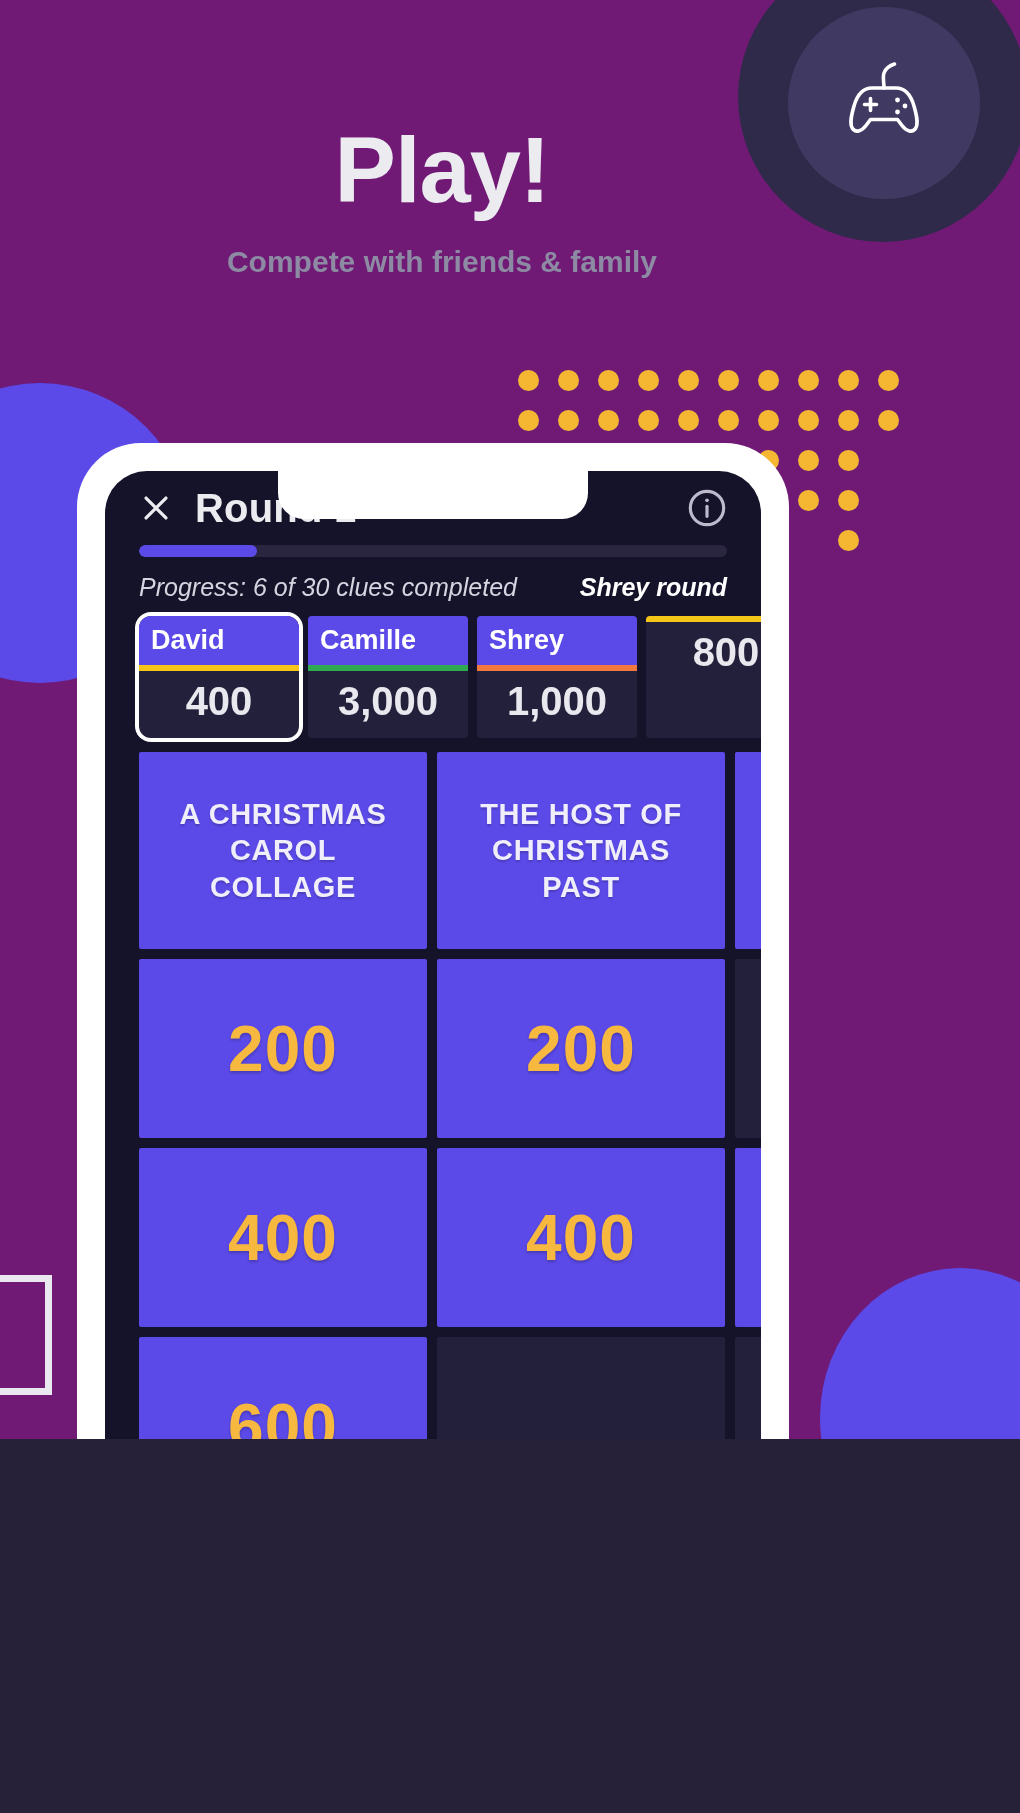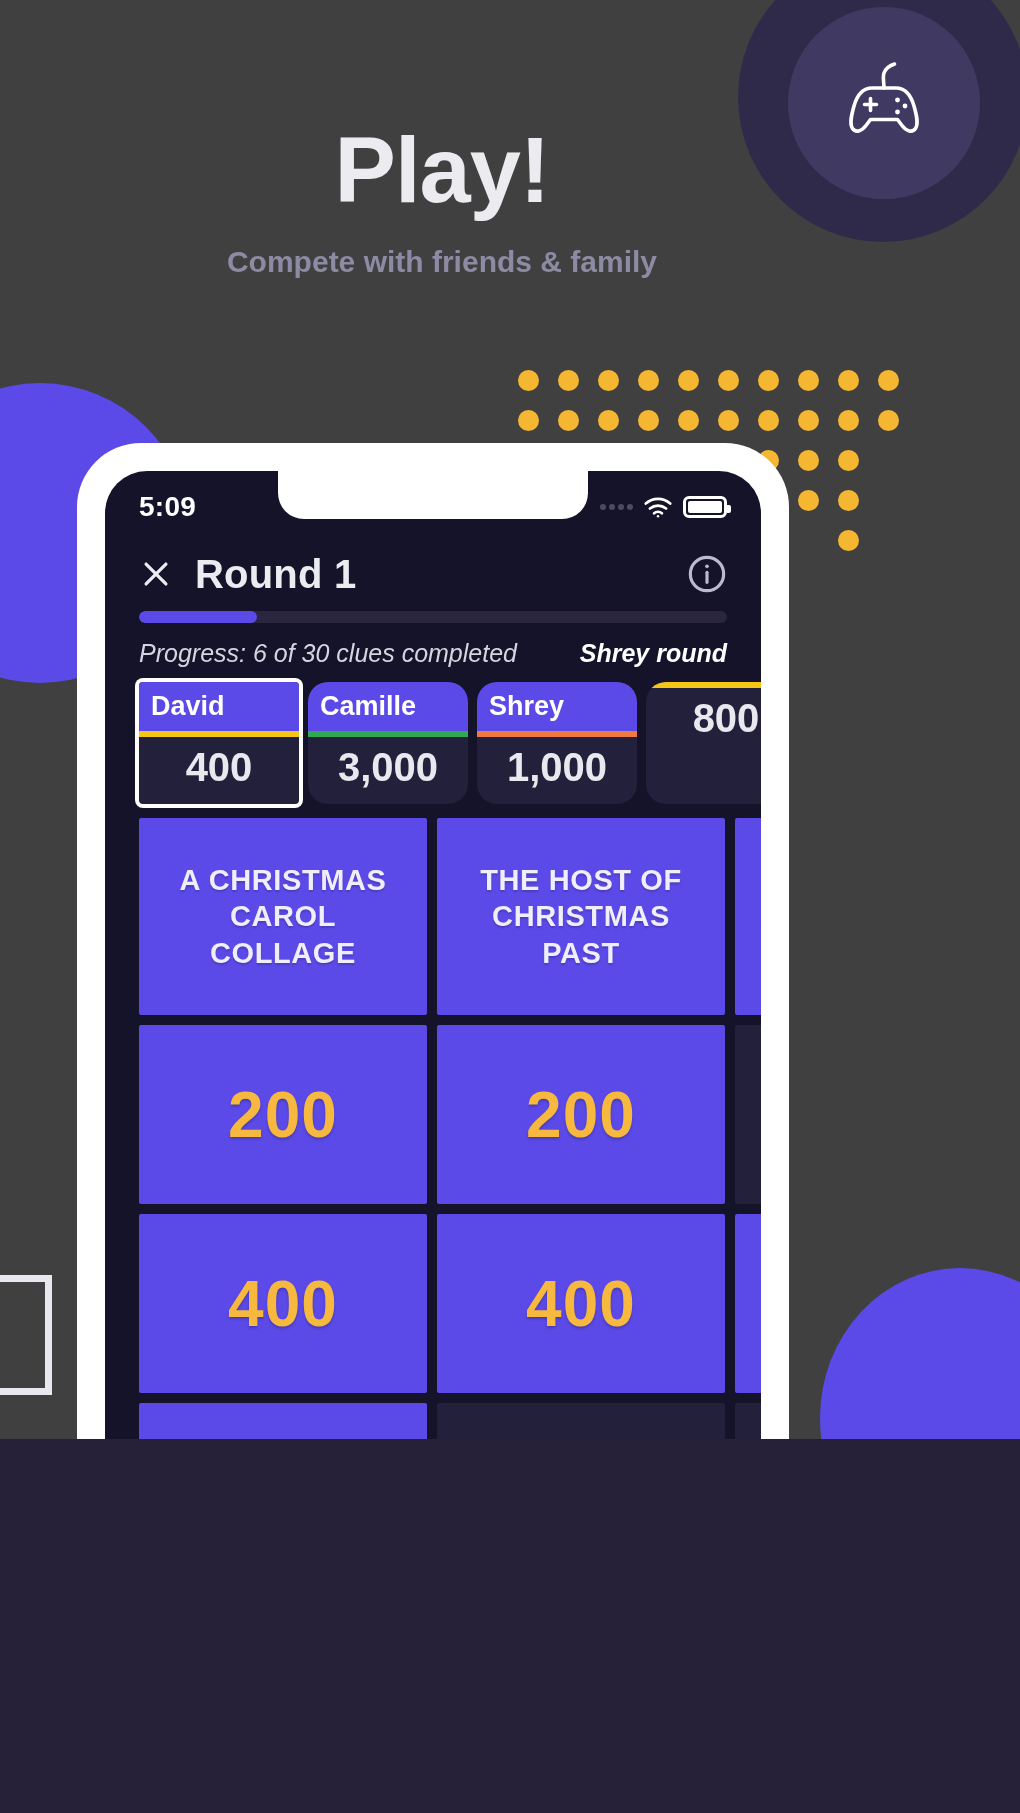--- a/index.html
+++ b/index.html
@@ -5,21 +5,21 @@
   * { margin:0; padding:0; box-sizing:border-box; }
   html, body {
     width:1020px; height:1813px;
     background:#262139;
     font-family:"Liberation Sans", sans-serif;
     overflow:hidden;
   }
   #root {
     position:relative;
     width:1020px; height:1439px;
-    background:#404040;
+    background:#701a75;
     overflow:hidden;
   }
 
   
   .bg-circle-outer {
     position:absolute;
     width:290px; height:290px;
     border-radius:50%;
     background:#302a4a;
     right:-8px; top:-48px;
@@ -184,26 +184,26 @@
 
   
   .players {
     display:flex; gap:9px;
     padding:14px 0 0 34px;
     margin-right:-34px;
   }
   .player {
     width:160px; flex:none;
     background:#22203a;
-    border-radius:20px;
+    border-radius:4px;
     overflow:hidden;
   }
   .player.active {
     box-shadow:0 0 0 4px #ffffff;
-    border-radius:4px;
+    border-radius:12px;
   }
   .player-name {
     background:#5b4ae8;
     color:#ffffff;
     font-size:27px; font-weight:bold;
     padding:9px 0 9px 12px;
     white-space:nowrap;
     overflow:hidden;
   }
   .player-accent { height:6px; width:100%; }
@@ -299,40 +299,20 @@
       <span class="dot" style="left: 320px; top: 160px;"></span>
     </div>
 
   <div class="hero-title">Play!</div>
   <div class="hero-sub">Compete with friends &amp; family</div>
 
   <div class="phone">
     <div class="phone-screen">
       <div class="notch"></div>
 
-      <div class="statusbar">
-        <div class="status-time">5:09</div>
-        <div class="status-right">
-          <span class="sig-dots">
-              <i></i>
-              <i></i>
-              <i></i>
-              <i></i>
-            </span>
-          <svg class="wifi-ico" viewBox="0 0 24 18" fill="none" stroke="#ffffff" stroke-width="2.2" stroke-linecap="round">
-            <path d="M2 6.2C5 3.6 8.4 2.3 12 2.3s7 1.3 10 3.9"></path>
-            <path d="M5.4 10.2C7.4 8.6 9.6 7.8 12 7.8s4.6.8 6.6 2.4"></path>
-            <path d="M8.8 14.2c1-.9 2-1.3 3.2-1.3s2.2.4 3.2 1.3"></path>
-            <circle cx="12" cy="16.6" r="1" fill="#ffffff" stroke="none"></circle>
-          </svg>
-          <span class="battery">
-              <i></i>
-            </span>
-        </div>
-      </div>
 
       <div class="navbar">
         <svg class="close-ico" viewBox="0 0 24 24" fill="none" stroke="#ececf0" stroke-width="2.3" stroke-linecap="round">
           <path d="M5 5 L19 19 M19 5 L5 19"></path>
         </svg>
         <div class="nav-title">Round 1</div>
         <svg class="info-ico" viewBox="0 0 24 24" fill="none" stroke="#bdbacd" stroke-width="1.9" stroke-linecap="round">
           <circle cx="12" cy="12" r="10"></circle>
           <path d="M12 11v6"></path>
           <circle cx="12" cy="7.4" r="1.1" fill="#bdbacd" stroke="none"></circle>

